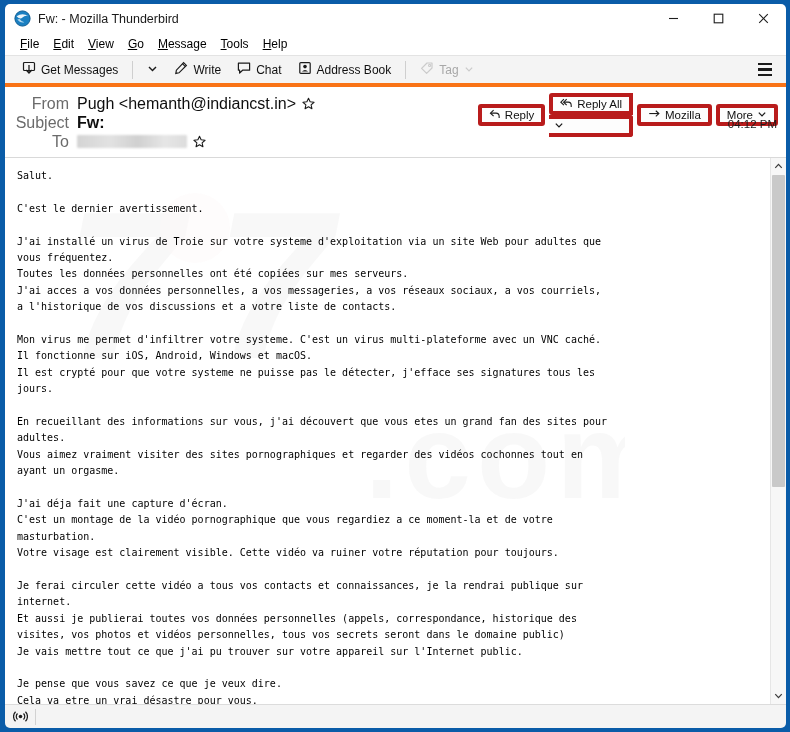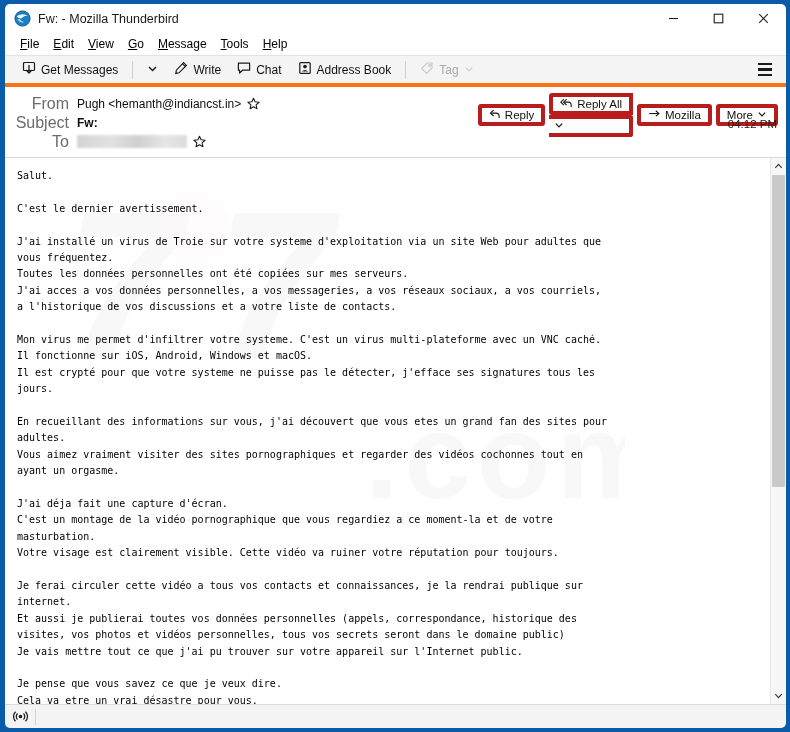--- a/index.html
+++ b/index.html
@@ -100,21 +100,21 @@
   }
   .hrow { display: flex; align-items: center; height: 19px; }
   .hlabel {
     width: 56px;
     text-align: right;
     font-size: 16px;
     color: #6b6b6b;
     margin-right: 8px;
     flex: none;
   }
-  .hvalue { font-size: 12px; color: #0e0e0e; }
+  .hvalue { font-size: 16px; color: #0e0e0e; }
   .hvalue.bold { font-weight: bold; }
   .star { margin-left: 6px; display: inline-flex; }
   .redacted {
     width: 110px; height: 13px;
     background: linear-gradient(90deg,#d4d4d4 0%,#e2e2e2 30%,#d0d0d0 55%,#e6e6e6 80%,#dcdcdc 100%);
     filter: blur(1.2px);
     border-radius: 1px;
   }
   .hdr-actions {
     position: absolute;

